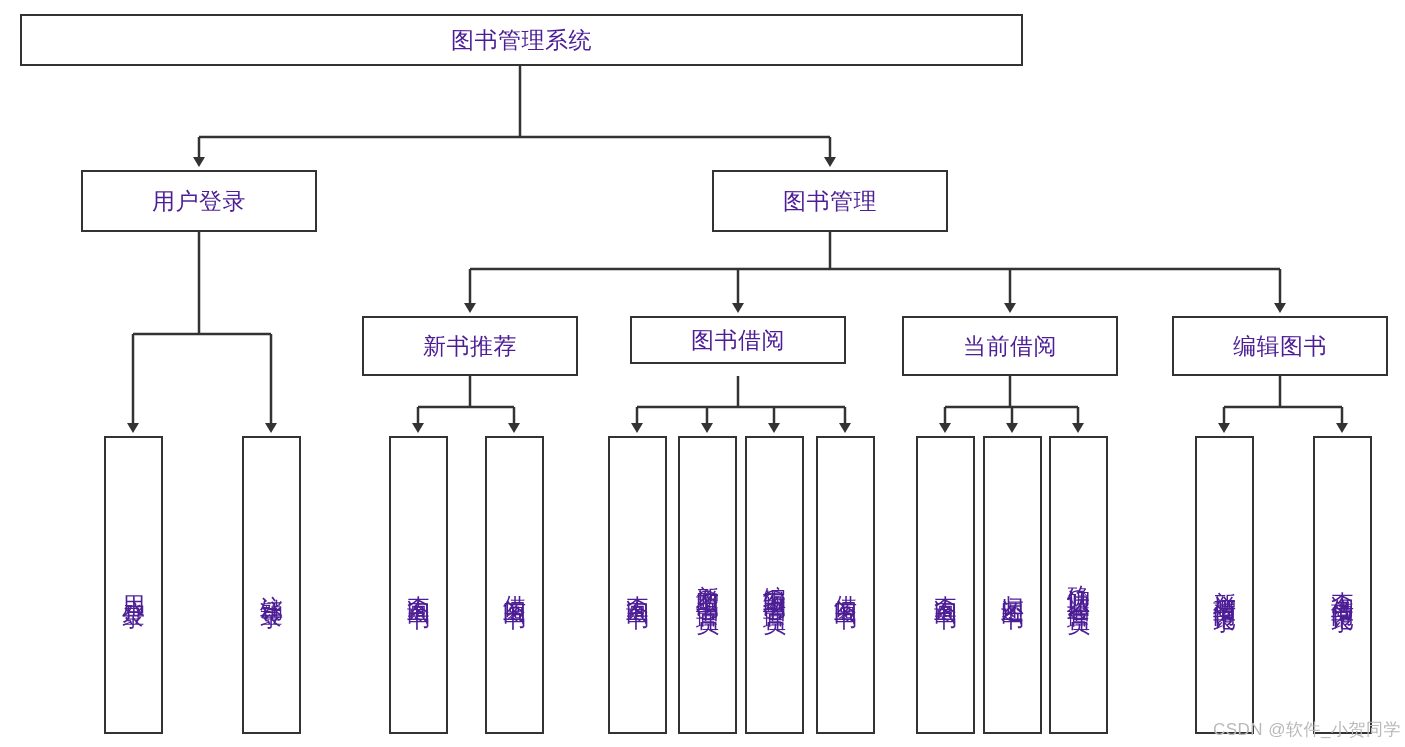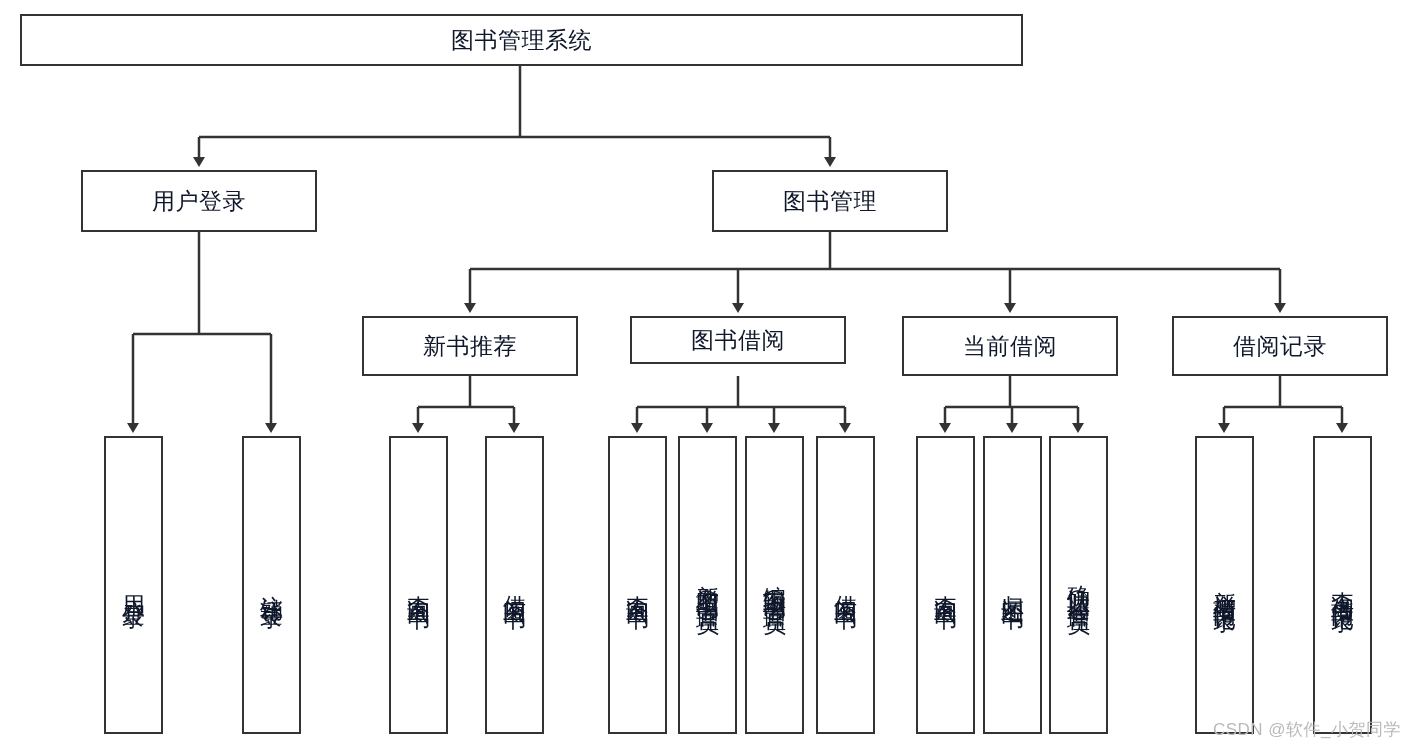--- a/index.html
+++ b/index.html
@@ -30,21 +30,21 @@
     box-sizing: border-box;
     background: #ffffff;
     border: 2.5px solid #333333;
     display: flex;
     align-items: center;
     justify-content: center;
     color: #1c1c1c;
     z-index: 2;
   }
   .node-label {
-    color: #0f172a;
+    color: #4c1d95;
     line-height: 1.22;
     letter-spacing: 0.5px;
   }
   
   .node.horiz .node-label {
     writing-mode: horizontal-tb;
     font-size: 23px;
     text-align: center;
   }
   .node.root .node-label {
@@ -142,21 +142,21 @@
 
   <div class="node horiz" style="left:630px; top:316px; width:216px; height:48px;">
     <span class="node-label">图书借阅</span>
   </div>
 
   <div class="node horiz" style="left:902px; top:316px; width:216px; height:60px;">
     <span class="node-label">当前借阅</span>
   </div>
 
   <div class="node horiz" style="left:1172px; top:316px; width:216px; height:60px;">
-    <span class="node-label">借阅记录</span>
+    <span class="node-label">编辑图书</span>
   </div>
 
   <div class="node vert" style="left:104px; top:436px; width:59px; height:298px;">
     <span class="node-label">用户登录</span>
   </div>
 
   <div class="node vert" style="left:242px; top:436px; width:59px; height:298px;">
     <span class="node-label">注销登录</span>
   </div>
 

